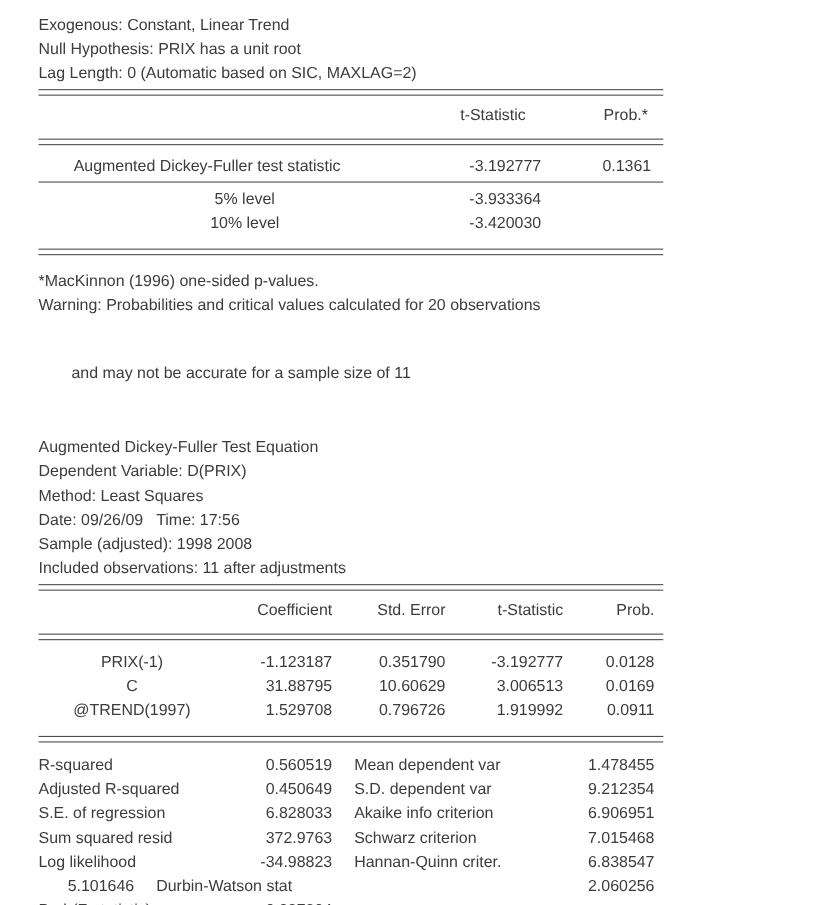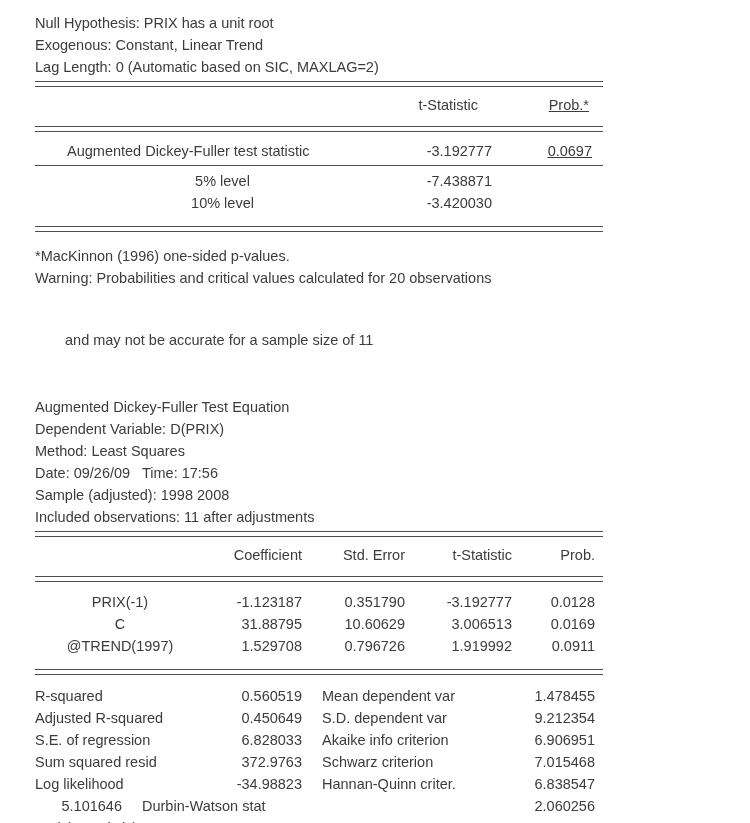--- a/index.html
+++ b/index.html
@@ -46,21 +46,20 @@
   }
   .t1-fill { flex: 1; margin-left: 32px; }
   .t1-num {
     width: 100px;
     text-align: right;
   }
   .t1-prob {
     width: 100px;
     padding-right: 11px;
     text-align: right;
-    text-decoration: underline;
   }
   .t1-head .t1-num, .t1-head .t1-prob { padding-right: 14px; width: 97px; }
   .adf-row {
     padding: 8px 0 3px 0;
   }
   .crit-block {
     padding: 4px 0 9px 0;
   }
   .crit-label {
     width: 140px;
@@ -95,48 +94,48 @@
   .st-gap   { width: 20px; }
   .st-rlabel{ flex: 1; text-align: left; }
   .st-rval  { width: 90px; padding-right: 8px; text-align: right; }
 </style>
 </head>
 <body>
 
 <div class="doc">
 
   <section>
+    <div class="hline">Exogenous: Constant, Linear Trend</div>
     <div class="hline">Null Hypothesis: PRIX has a unit root</div>
-    <div class="hline">Exogenous: Constant, Linear Trend</div>
     <div class="hline">Lag Length: 0 (Automatic based on SIC, MAXLAG=2)</div>
 
     <div class="rule-double"></div>
 
     <div class="row t1-head">
       <div class="t1-fill"></div>
       <div class="t1-num">t-Statistic</div>
       <div class="t1-prob">Prob.*</div>
     </div>
 
     <div class="rule-double"></div>
 
     <div class="row adf-row">
       <div class="t1-fill">Augmented Dickey-Fuller test statistic</div>
       <div class="t1-num">-3.192777</div>
-      <div class="t1-prob">0.0697</div>
+      <div class="t1-prob">0.1361</div>
     </div>
 
     <div class="rule-single"></div>
 
     <div class="crit-block">
       <div class="row">
         <div class="crit-label"></div>
         <div class="crit-level">5% level</div>
         <div class="t1-fill"></div>
-        <div class="t1-num">-7.438871</div>
+        <div class="t1-num">-3.933364</div>
         <div class="t1-prob"></div>
       </div>
       <div class="row">
         <div class="crit-label"></div>
         <div class="crit-level">10% level</div>
         <div class="t1-fill"></div>
         <div class="t1-num">-3.420030</div>
         <div class="t1-prob"></div>
       </div>
     </div>

